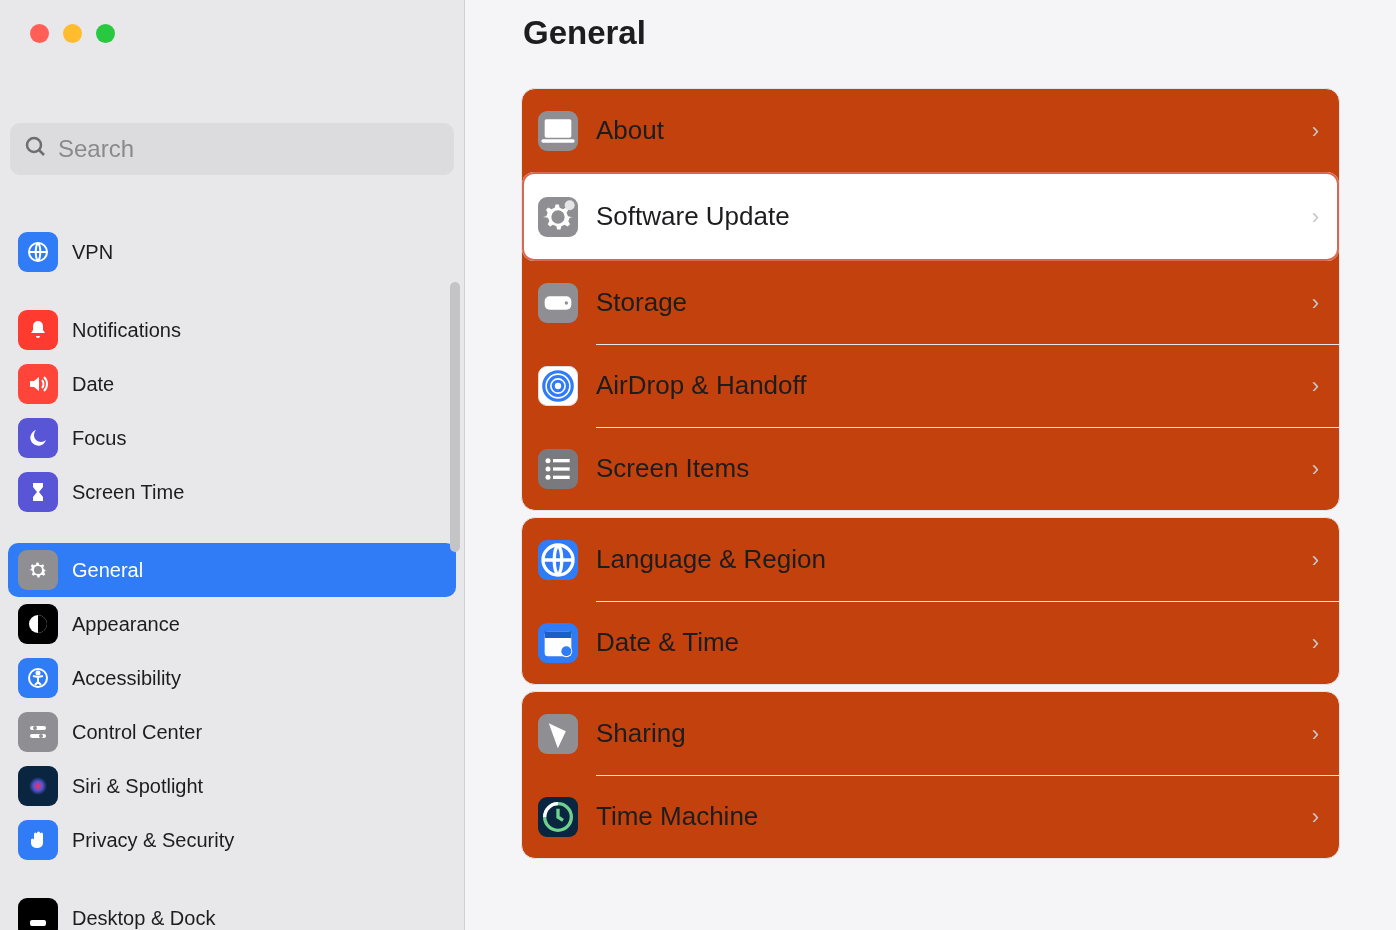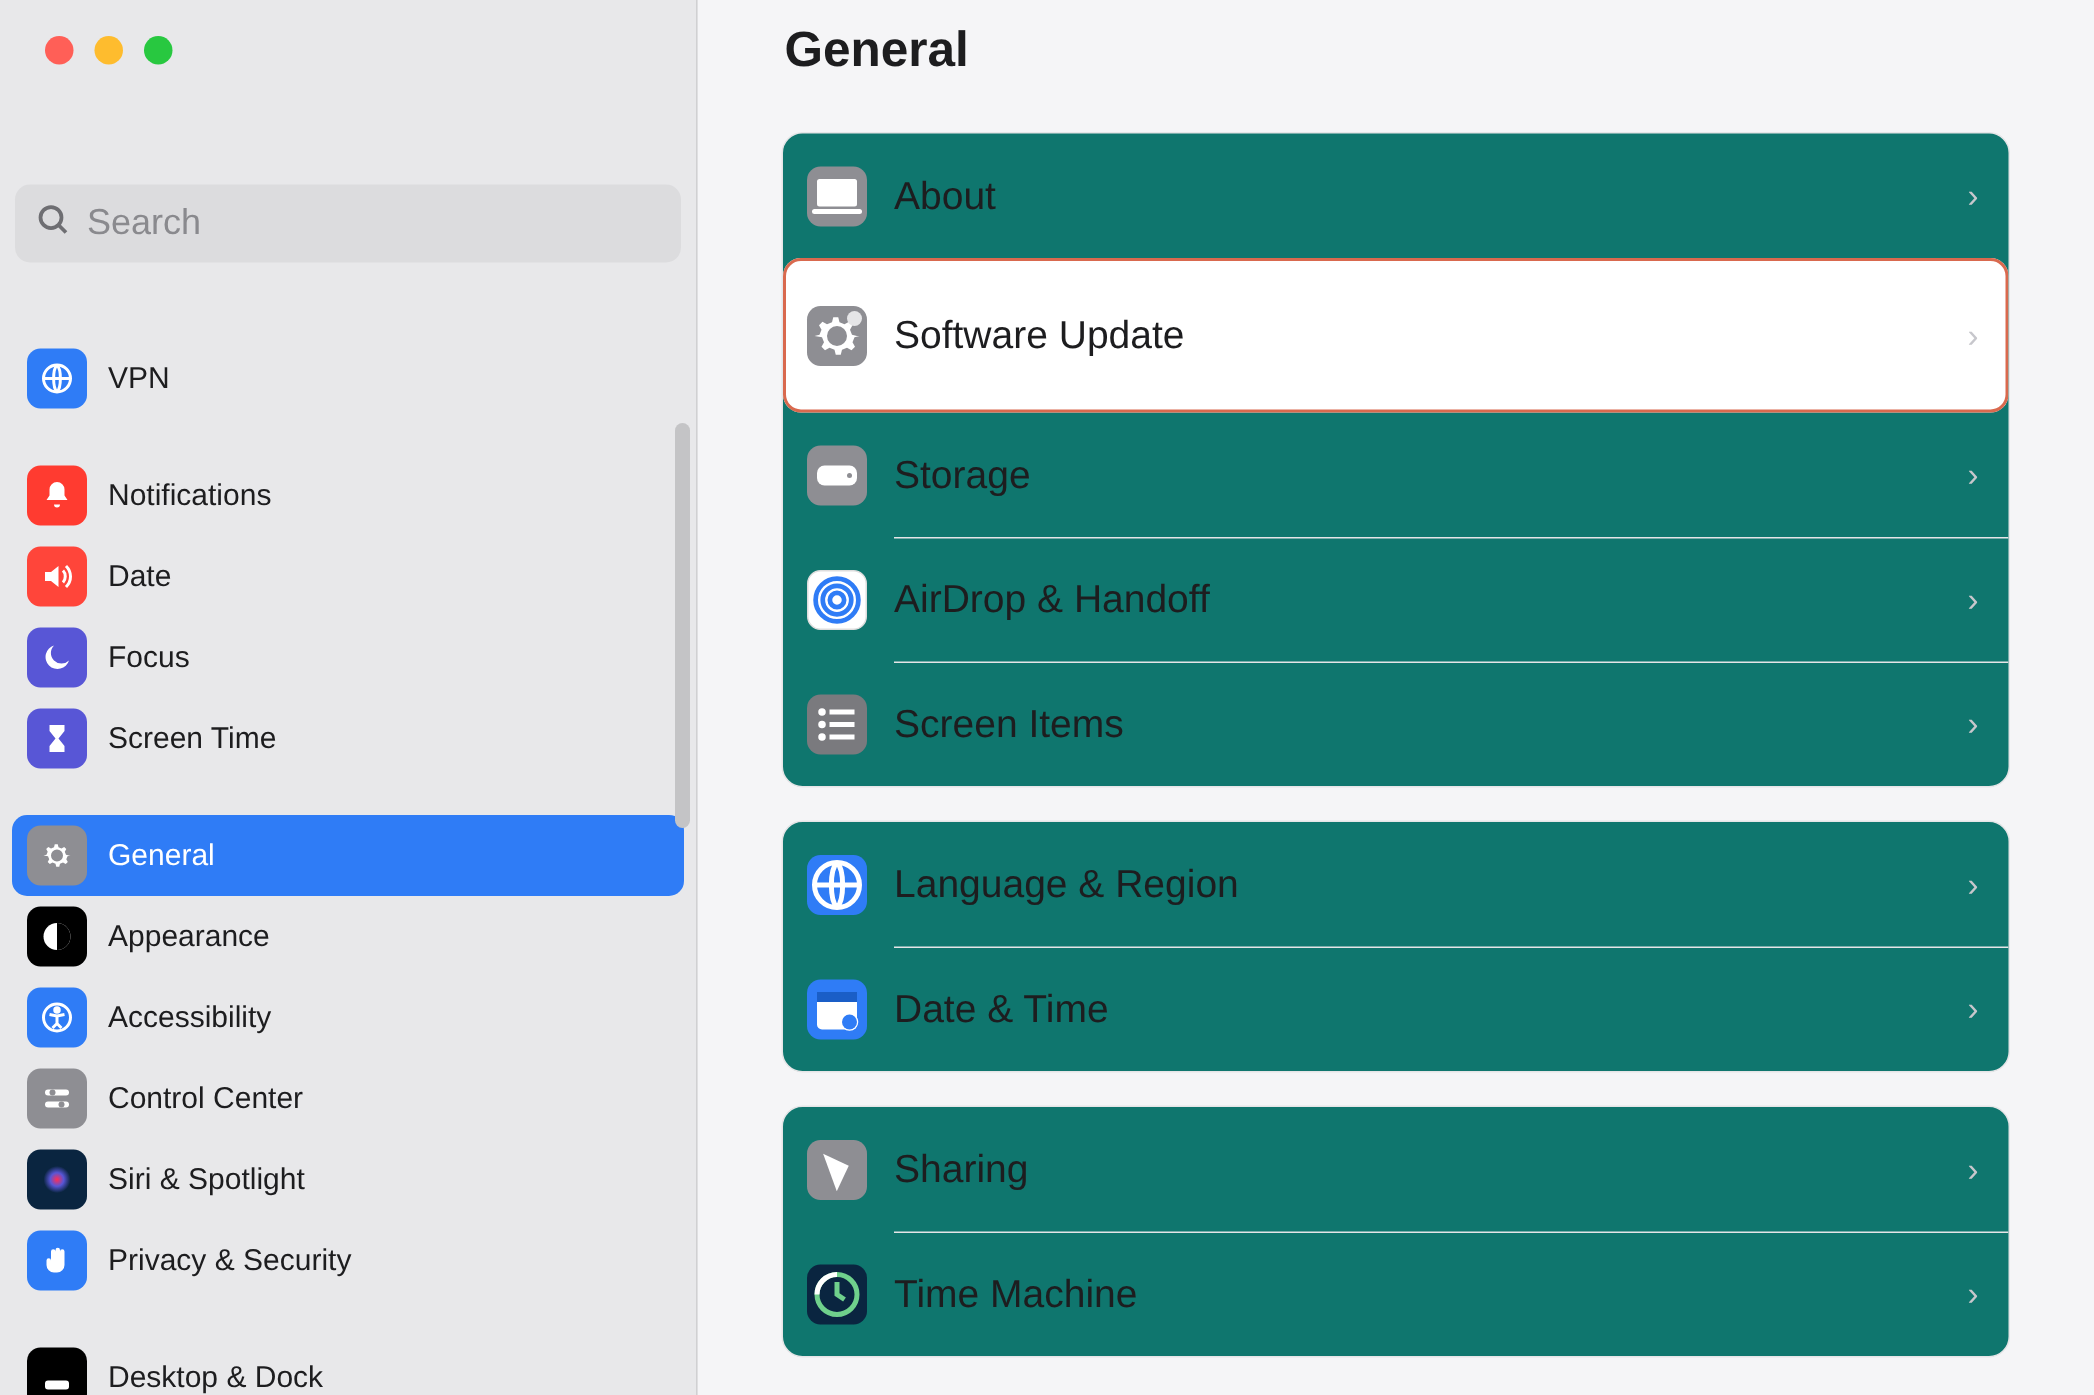--- a/index.html
+++ b/index.html
@@ -103,24 +103,24 @@
       overflow-y: auto;
     }
     .main h1 {
       font-size: 33px;
       font-weight: 700;
       color: #1d1d1f;
       margin-bottom: 36px;
       padding-left: 2px;
     }
     .panel {
-      background: #0f766e;
+      background: #c2410c;
       border: 1px solid #e5e5e7;
       border-radius: 14px;
-      margin-bottom: 22px;
+      margin-bottom: 6px;
       overflow: hidden;
     }
     .row {
       display: flex;
       align-items: center;
       height: 83px;
       padding: 0 20px 0 16px;
       cursor: pointer;
       position: relative;
     }
@@ -131,21 +131,21 @@
       right: 0;
       top: 0;
       height: 1px;
       background: #e5e5e7;
     }
     .row.highlighted {
       outline: 2px solid #d9694e;
       outline-offset: -2px;
       border-radius: 12px;
       z-index: 2;
-      height: 103px;
+      height: 89px;
       background: #fff;
     }
     .row.highlighted::before { display: none; }
     .row.highlighted + .row::before { display: none; }
     .row-icon {
       width: 40px;
       height: 40px;
       border-radius: 9px;
       display: flex;
       align-items: center;

